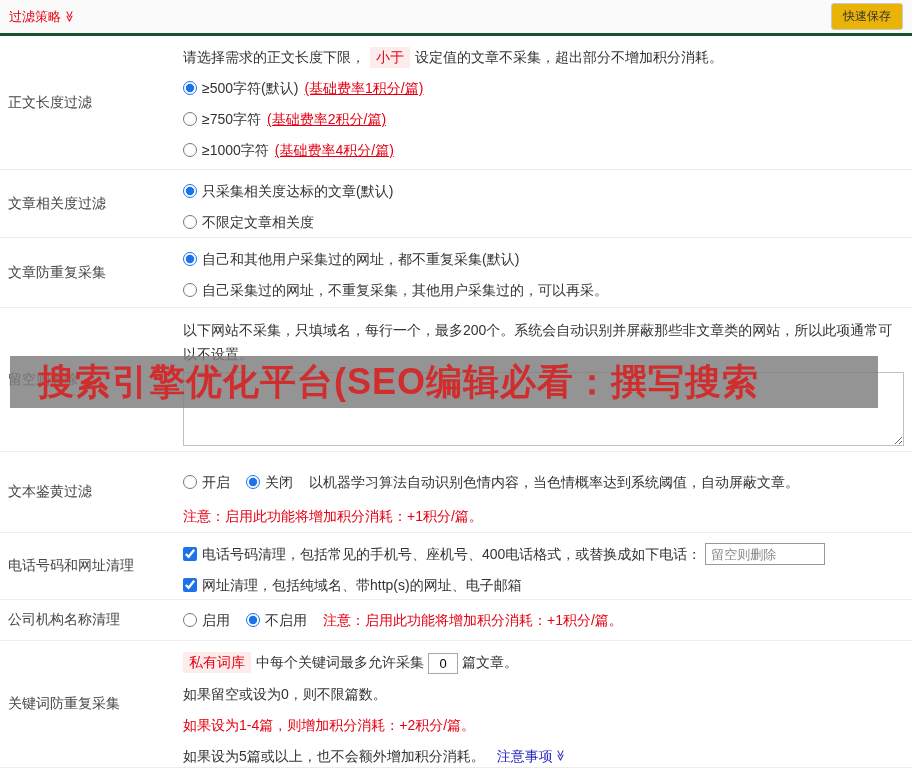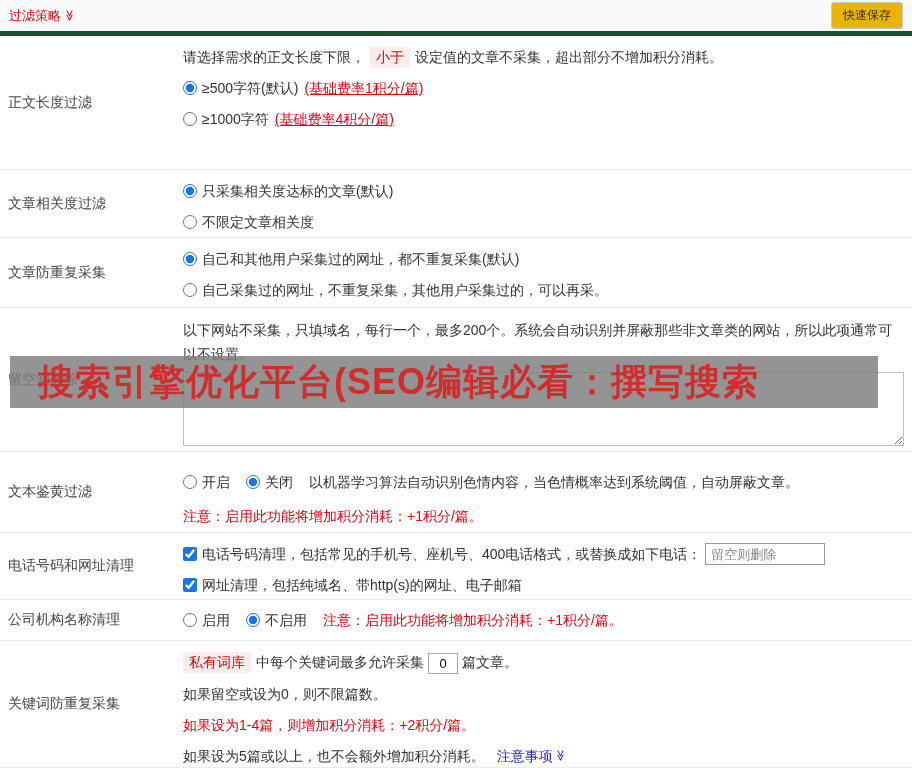--- a/index.html
+++ b/index.html
@@ -6,21 +6,21 @@
   html,body { background:#fff; }
   body {
     font-family:"Liberation Sans","DejaVu Sans",sans-serif;
     font-size:14px; color:#333;
   }
   .page { position:relative; width:912px; height:768px; background:#fff; overflow:hidden; }
 
   
   .topbar {
     height:36px; display:flex; align-items:center; justify-content:space-between;
-    padding:0 9px; background:#fafafa; border-bottom:5px solid #14532d;
+    padding:0 9px; background:#fafafa; border-bottom:3px solid #14532d;
   }
   .page-title { color:#e60012; font-size:13px; cursor:pointer; display:inline-flex; align-items:center; gap:3px; }
   .chevron-down { display:inline-block; transform:rotate(90deg); font-size:11px; line-height:1; }
   .save-btn {
     background:#eab308; border:1px solid #c9c9c9; border-radius:3px;
     padding:4px 11px; font-size:12px; color:#333; cursor:pointer;
     font-family:inherit;
   }
 
   
@@ -96,20 +96,27 @@
     <div class="row-content">
       <div class="line">
         <span>请选择需求的正文长度下限，</span><span class="tag">小于</span><span>设定值的文章不采集，超出部分不增加积分消耗。</span>
       </div>
       <div class="opt-line">
         <label>
           <input type="radio" name="length" checked="" style="">
           <span>≥500字符(默认)</span>
         </label>
         <span class="red u gap-l">(基础费率1积分/篇)</span>
+      </div>
+      <div class="opt-line">
+        <label>
+          <input type="radio" name="length" style="">
+          <span>≥750字符</span>
+        </label>
+        <span class="red u gap-l">(基础费率2积分/篇)</span>
       </div>
       <div class="opt-line">
         <label>
           <input type="radio" name="length" style="">
           <span>≥1000字符</span>
         </label>
         <span class="red u gap-l">(基础费率4积分/篇)</span>
       </div>
     </div>
   </div>

